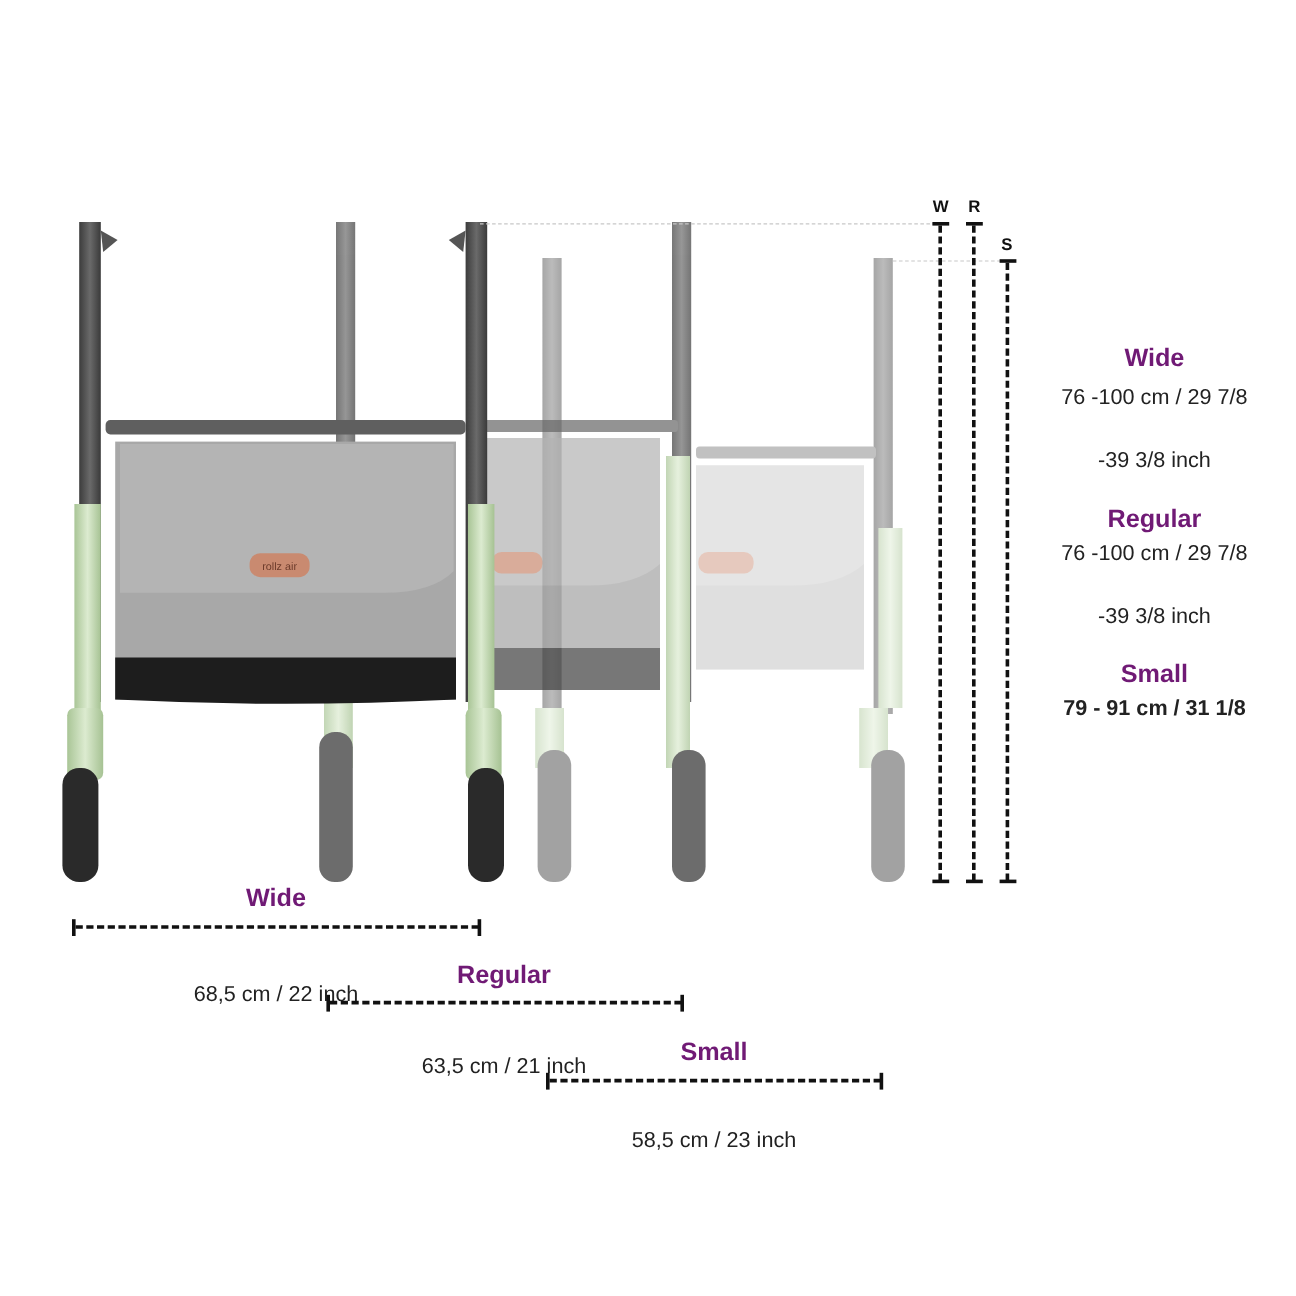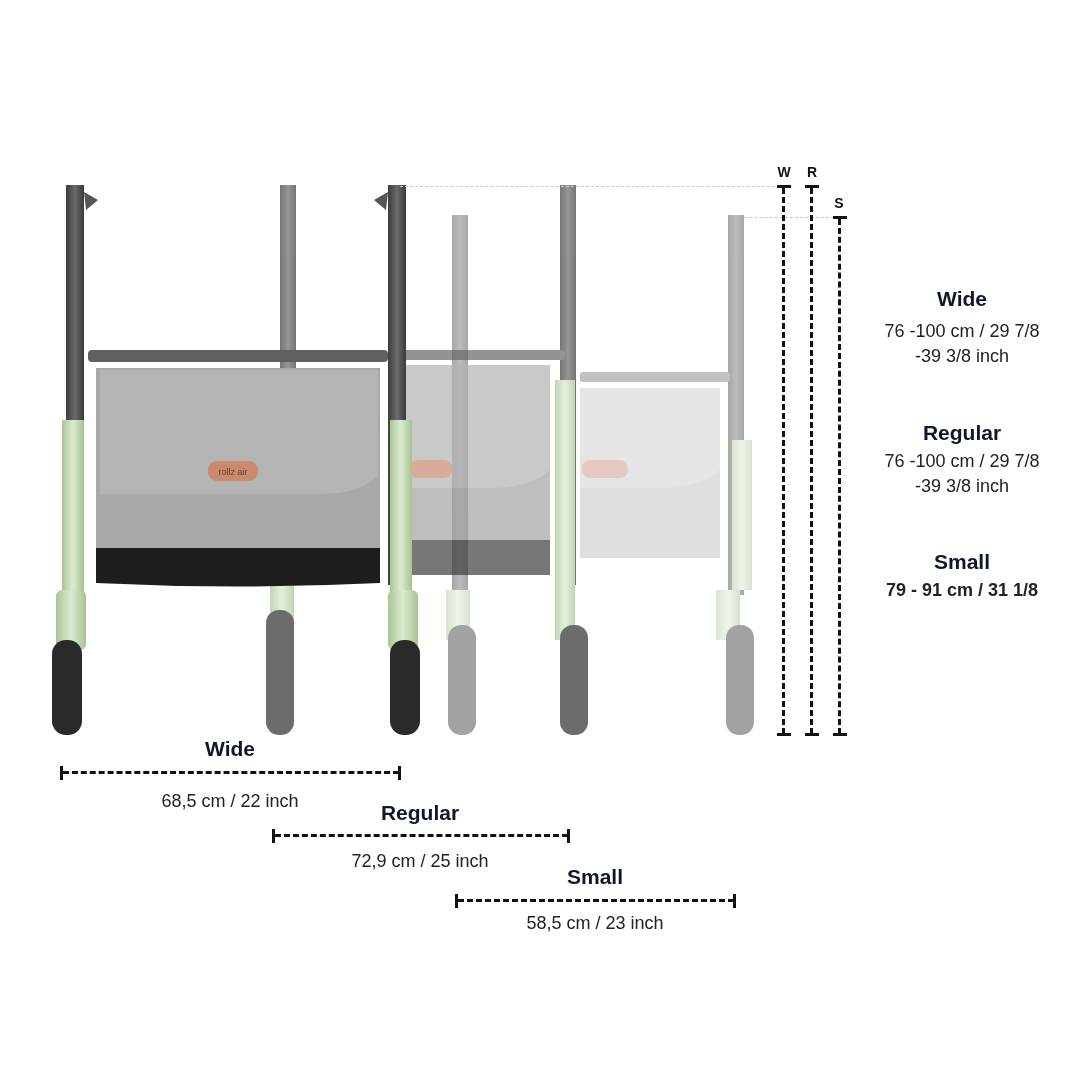--- a/index.html
+++ b/index.html
@@ -1,19 +1,19 @@
 <!DOCTYPE html>
 <html><head>
 <meta charset="utf-8">
 <style>
   html, body { margin: 0; padding: 0; background: #ffffff; }
   body { width: 1080px; height: 1080px; position: relative; overflow: hidden; font-family: "Liberation Sans", sans-serif; color: #111; }
   .abs { position: absolute; }
-  .lbl-bold { font-weight: bold; font-size: 21px; color: #0f172a; text-align: center; white-space: nowrap; }
-  .lbl-reg { font-size: 18px; color: #222; text-align: center; white-space: nowrap; line-height: 25px; }
+  .lbl-bold { font-weight: bold; font-size: 21px; color: #701a75; text-align: center; white-space: nowrap; }
+  .lbl-reg { font-size: 18px; color: #222; text-align: center; white-space: nowrap; line-height: 25px; margin-top: 27px; }
   .dim-h { position: absolute; height: 3px; border-top: 3px dashed #111; }
   .cap-v { position: absolute; width: 3px; height: 14px; background: #111; }
   .dim-v { position: absolute; width: 3px; border-left: 3px dashed #111; }
   .cap-h { position: absolute; width: 14px; height: 3px; background: #111; }
   .guide { position: absolute; height: 0; border-top: 1px dashed #c8c8c8; }
   .letter { position: absolute; font-weight: bold; font-size: 14px; color: #111; text-align: center; width: 16px; }
   svg { position: absolute; overflow: visible; }
 </style>
 </head>
 <body>
@@ -126,21 +126,21 @@
   <div class="dim-h" style="left:63px;top:771px;width:336px;"></div>
   <div class="cap-v" style="left:398px;top:766px;"></div>
   <div class="abs lbl-reg" style="left:130px;top:789px;width:200px;">68,5 cm / 22 inch</div>
 </div>
 
 <div>
   <div class="abs lbl-bold" style="left:320px;top:801px;width:200px;">Regular</div>
   <div class="cap-v" style="left:272px;top:829px;"></div>
   <div class="dim-h" style="left:275px;top:834px;width:293px;"></div>
   <div class="cap-v" style="left:567px;top:829px;"></div>
-  <div class="abs lbl-reg" style="left:320px;top:849px;width:200px;">72,9 cm / 25 inch</div>
+  <div class="abs lbl-reg" style="left:320px;top:849px;width:200px;">63,5 cm / 21 inch</div>
 </div>
 
 <div>
   <div class="abs lbl-bold" style="left:495px;top:865px;width:200px;">Small</div>
   <div class="cap-v" style="left:455px;top:894px;"></div>
   <div class="dim-h" style="left:458px;top:899px;width:276px;"></div>
   <div class="cap-v" style="left:733px;top:894px;"></div>
   <div class="abs lbl-reg" style="left:495px;top:911px;width:200px;text-align:center;">58,5 cm / 23 inch</div>
 </div>
 

